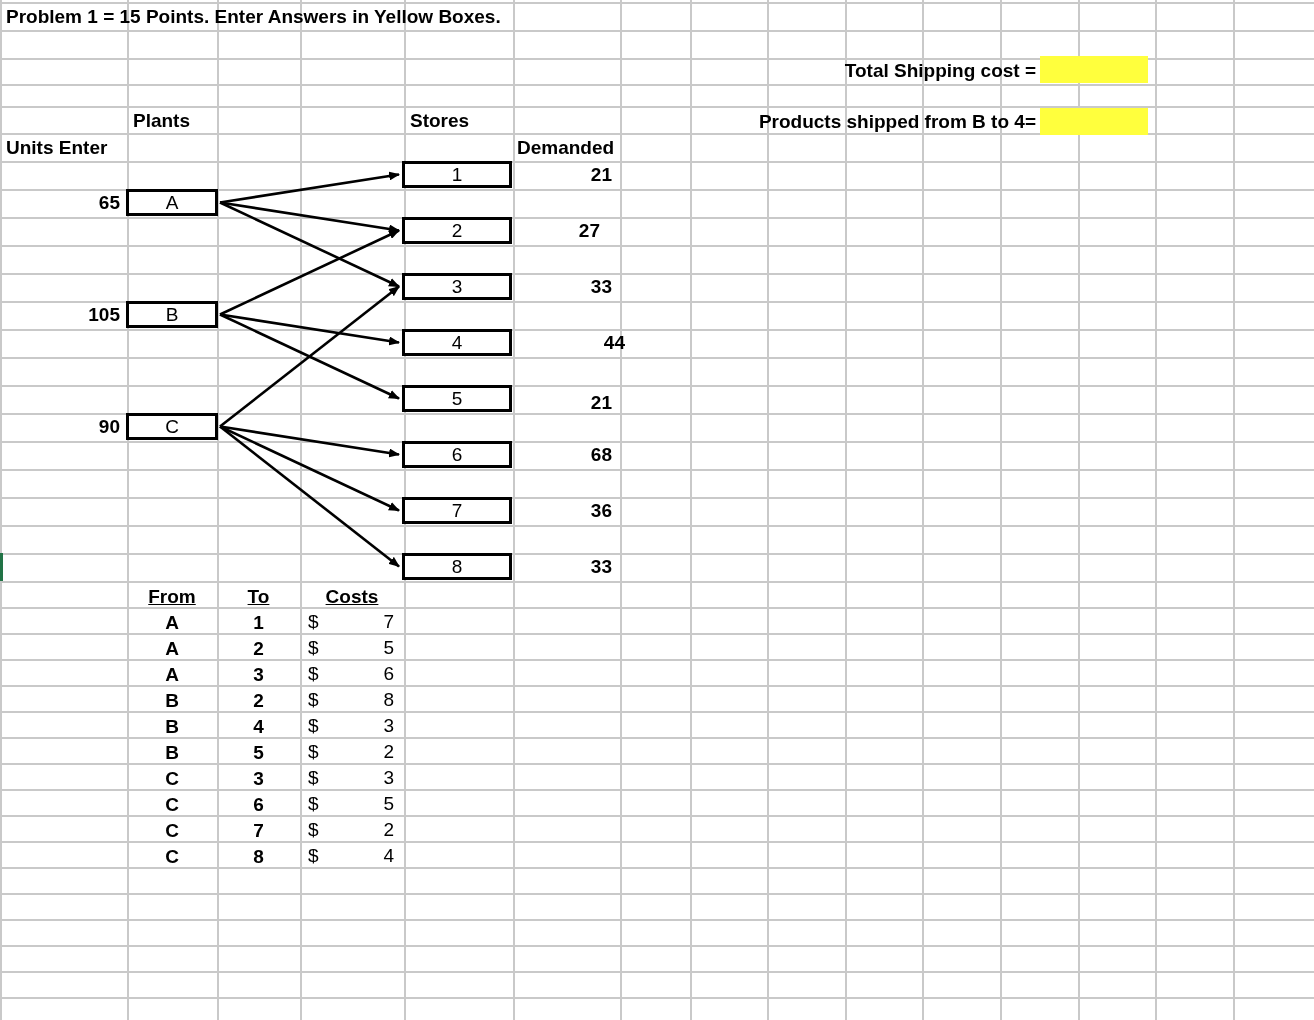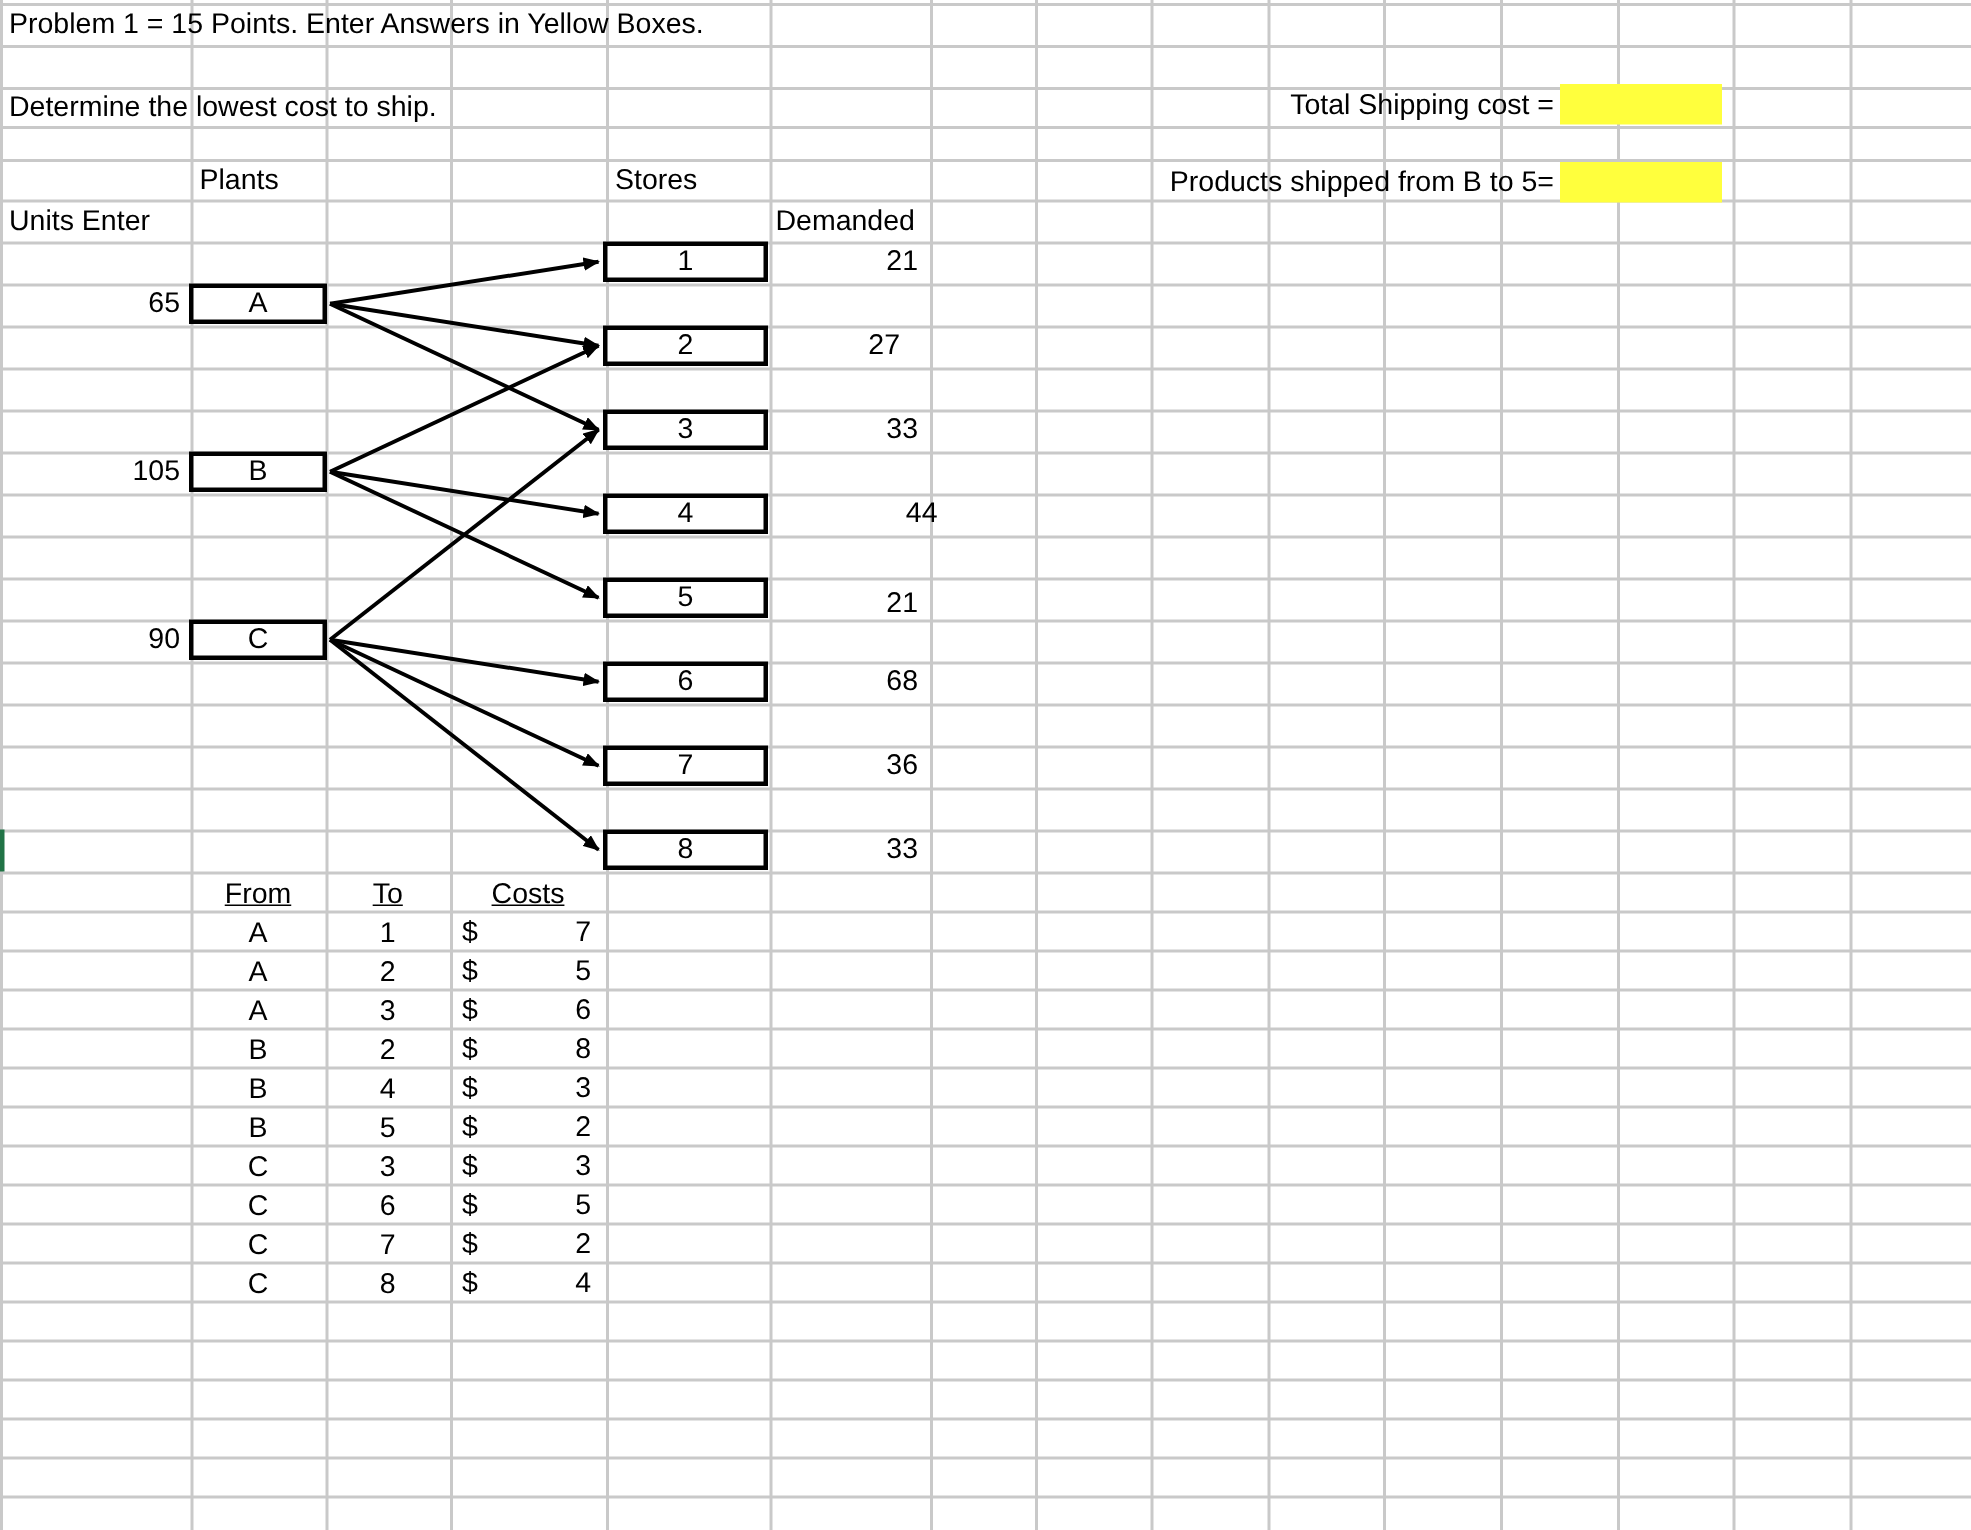--- a/index.html
+++ b/index.html
@@ -34,20 +34,21 @@
 
   
   .cell {
     position: absolute;
     font-size: 19px;
     line-height: 1;
     color: #000000;
     white-space: nowrap;
     display: flex;
     align-items: center;
+    font-weight: bold;
   }
   .cell.left   { justify-content: flex-start; }
   .cell.center { justify-content: center; }
   .cell.right  { justify-content: flex-end; }
 
   .underlined {
     text-decoration: underline;
   }
 
   
@@ -263,29 +264,28 @@
       <div class="cell center" style="left:127px;top:843px;width:90px;height:26px;">C</div>
       <div class="cell center" style="left:217px;top:843px;width:83px;height:26px;">8</div>
       <div class="money-row" style="left:300px;top:843px;width:104px;height:26px;">
         <span class="sym">$</span>
         <span class="amt">4</span>
       </div>
     </div>
 
   <div class="cell left" style="left:6px; top:2px; width:610px; height:28px;">Problem 1 = 15 Points.  Enter Answers in Yellow Boxes.</div>
 
-  <div class="cell left" style="left:6px; top:58px; width:400px; height:26px;">Determine the lowest cost to ship.</div>
 
   <div class="cell left" style="left:133px; top:107px; width:90px; height:26px;">Plants</div>
   <div class="cell left" style="left:410px; top:107px; width:100px; height:26px;">Stores</div>
 
   <div class="cell left" style="left:6px; top:133px; width:120px; height:28px;">Units Enter</div>
   <div class="cell left" style="left:517px; top:133px; width:110px; height:28px;">Demanded</div>
 
   <div class="cell right" style="left:700px; top:56px; width:336px; height:28px;">Total Shipping cost =</div>
   <div class="yellow-cell" style="left:1040px; top:56px; width:108px; height:27px;"></div>
 
-  <div class="cell right" style="left:700px; top:107px; width:336px; height:28px;">Products shipped from B to 5=</div>
+  <div class="cell right" style="left:700px; top:107px; width:336px; height:28px;">Products shipped from B to 4=</div>
   <div class="yellow-cell" style="left:1040px; top:108px; width:108px; height:27px;"></div>
 
   <div class="sel-marker" style="left:0px; top:553px; width:3px; height:28px;"></div>
 
 </div>
 
 </body></html>

